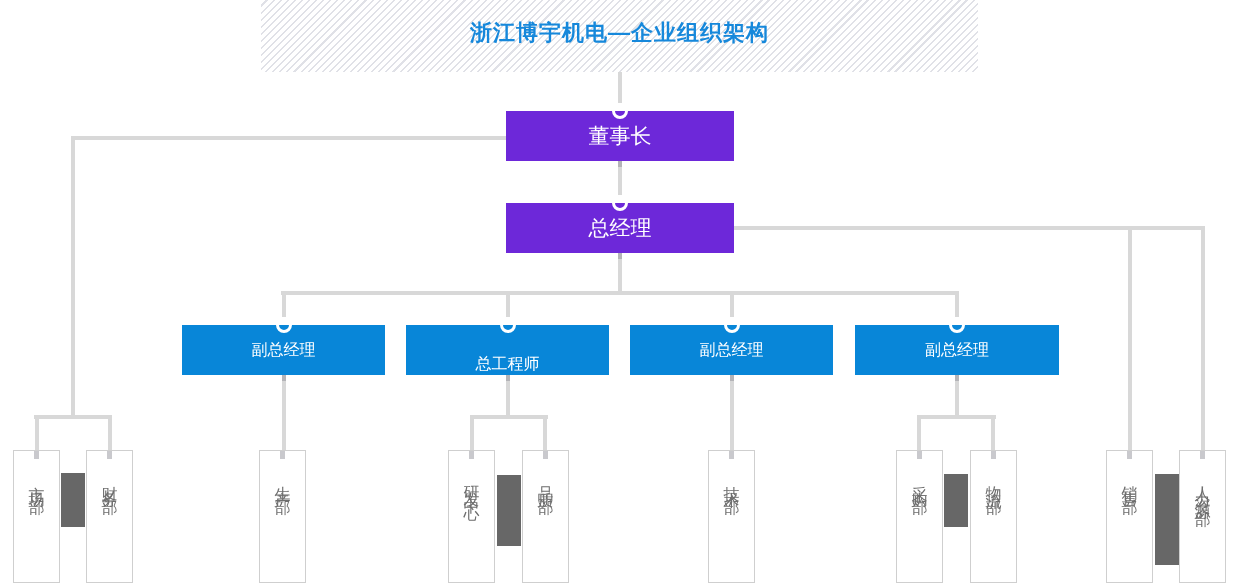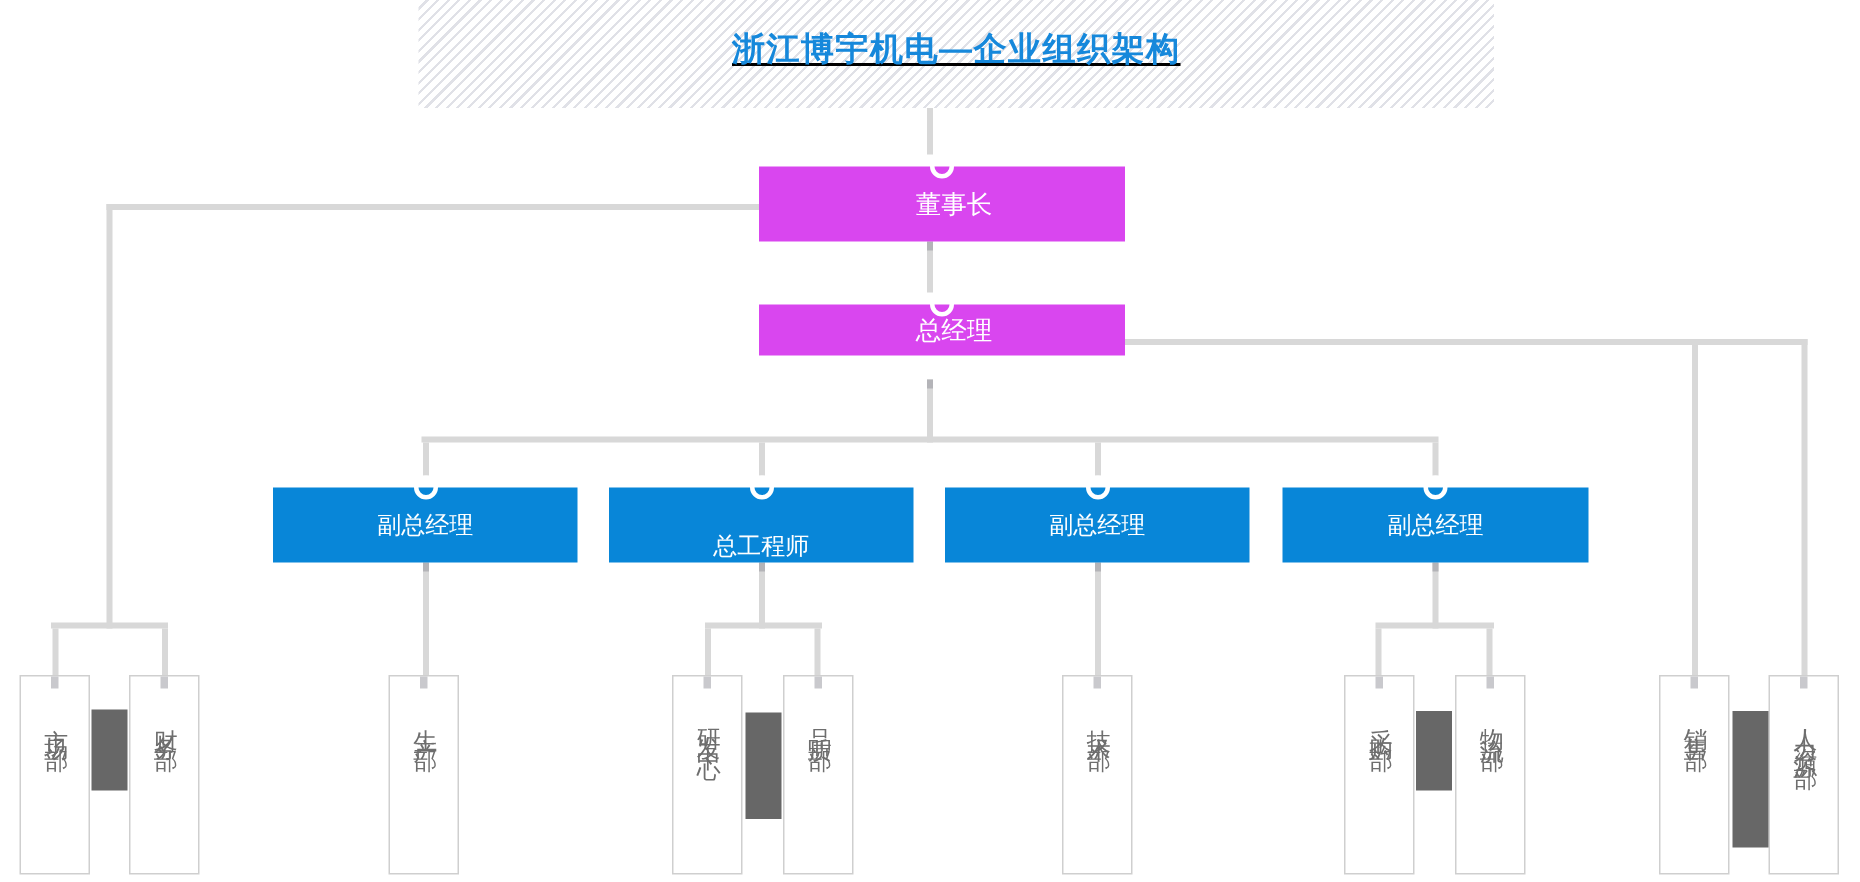--- a/index.html
+++ b/index.html
@@ -2,30 +2,30 @@
 <html><head>
 <meta charset="utf-8">
 <style>
   html,body{margin:0;padding:0;background:#fff;}
   #canvas{
     position:relative;width:1240px;height:588px;background:#ffffff;
     font-family:"Liberation Sans","DejaVu Sans",sans-serif;overflow:hidden;
   }
   
   .banner{
-    position:absolute;left:279px;top:0;width:717px;height:72px;
+    position:absolute;left:261px;top:0;width:717px;height:72px;
     background:repeating-linear-gradient(135deg,#ffffff 0px,#ffffff 3.5px,#e0e1e7 3.5px,#e0e1e7 5px);
-    display:flex;align-items:center;justify-content:center;padding-bottom:6px;box-sizing:border-box;text-decoration:underline;
+    display:flex;align-items:center;justify-content:center;padding-bottom:6px;box-sizing:border-box;
   }
   .banner .title{font-size:22px;font-weight:bold;color:#1688db;letter-spacing:1px;}
   
   .line{position:absolute;background:#d8d8d8;}
   
   .node{position:absolute;display:flex;align-items:center;justify-content:center;color:#fff;}
-  .orange{background:#d946ef;font-size:17px;padding-left:16px;}
+  .orange{background:#6d28d9;font-size:21px;}
   .blue{background:#0886d8;font-size:16px;}
   .ring{position:absolute;top:-8px;left:50%;margin-left:-8px;width:10px;height:10px;
         border:3px solid #ffffff;border-radius:50%;background:transparent;}
   .stub{position:absolute;width:4px;height:6px;background:#b4b4b8;}
   
   .dept{position:absolute;top:450px;width:47px;height:133px;background:#fff;
         border:1px solid #cfcfcf;box-sizing:border-box;
         display:flex;justify-content:center;align-items:flex-start;padding-top:22px;}
   .dept-label{writing-mode:vertical-lr;text-orientation:upright;
         font-size:16px;letter-spacing:6px;color:#6e6e6e;line-height:1;}
@@ -81,21 +81,21 @@
   <div class="stub" style="left:618px;top:253px;"></div>
   <div class="stub" style="left:282px;top:375px;"></div>
   <div class="stub" style="left:506px;top:375px;"></div>
   <div class="stub" style="left:730px;top:375px;"></div>
   <div class="stub" style="left:955px;top:375px;"></div>
 
   <div class="node orange" style="left:506px;top:111px;width:228px;height:50px;">
     <span class="ring"></span>
     <span>董事长</span>
   </div>
-  <div class="node orange" style="left:506px;top:203px;width:228px;height:34px;">
+  <div class="node orange" style="left:506px;top:203px;width:228px;height:50px;">
     <span class="ring"></span>
     <span>总经理</span>
   </div>
 
   <div class="node blue" style="left:182px;top:325px;width:203px;height:50px;">
     <span class="ring"></span>
     <span>副总经理</span>
   </div>
   <div class="node blue" style="left:406px;top:325px;width:203px;height:50px;align-items:flex-end;">
     <span class="ring"></span>

